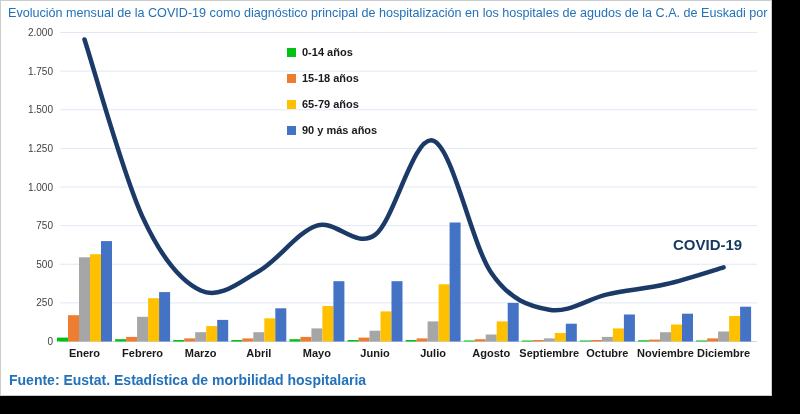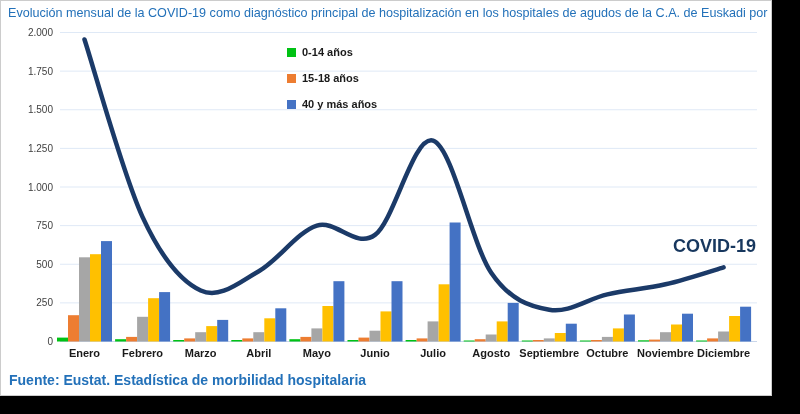--- a/index.html
+++ b/index.html
@@ -15,21 +15,21 @@
     position:absolute;left:7px;top:5px;width:760px;
     font-size:12.6px;color:#2371B9;white-space:nowrap;letter-spacing:0px;
   }
   #plot{position:absolute;left:0;top:0;}
   .legend{position:absolute;left:286px;top:38px;text-align:right;}
   .legend-row{display:flex;align-items:center;height:26px;}
   .swatch{width:9px;height:9px;margin-right:6px;flex:none;}
   .legend-label{font-size:11px;font-weight:bold;color:#1a1a1a;white-space:nowrap;}
   .covid-label{
     position:absolute;left:672px;top:235px;
-    font-size:18px;font-weight:bold;color:#17375E;
+    font-size:15px;font-weight:bold;color:#17375E;
   }
   .footer{
     position:absolute;left:8px;top:371px;
     font-size:14px;font-weight:bold;color:#2371B9;white-space:nowrap;
   }
 </style>
 </head>
 <body>
 
 <div class="panel">
@@ -137,19 +137,23 @@
   <div class="legend" id="legend">
       <div class="legend-row">
         <span class="swatch" style="background: rgb(0, 194, 20);"></span>
         <span class="legend-label">0-14 años</span>
       </div>
       <div class="legend-row">
         <span class="swatch" style="background: rgb(237, 125, 49);"></span>
         <span class="legend-label">15-18 años</span>
       </div>
       <div class="legend-row">
+        <span class="swatch" style="background: rgb(255, 192, 0);"></span>
+        <span class="legend-label">65-79 años</span>
+      </div>
+      <div class="legend-row">
         <span class="swatch" style="background: rgb(68, 114, 196);"></span>
-        <span class="legend-label">40 y más años</span>
+        <span class="legend-label">90 y más años</span>
       </div>
     </div>
   <div class="covid-label">COVID-19</div>
   <div class="footer">Fuente: Eustat. Estadística de morbilidad hospitalaria</div>
 </div>
 
 </body></html>

